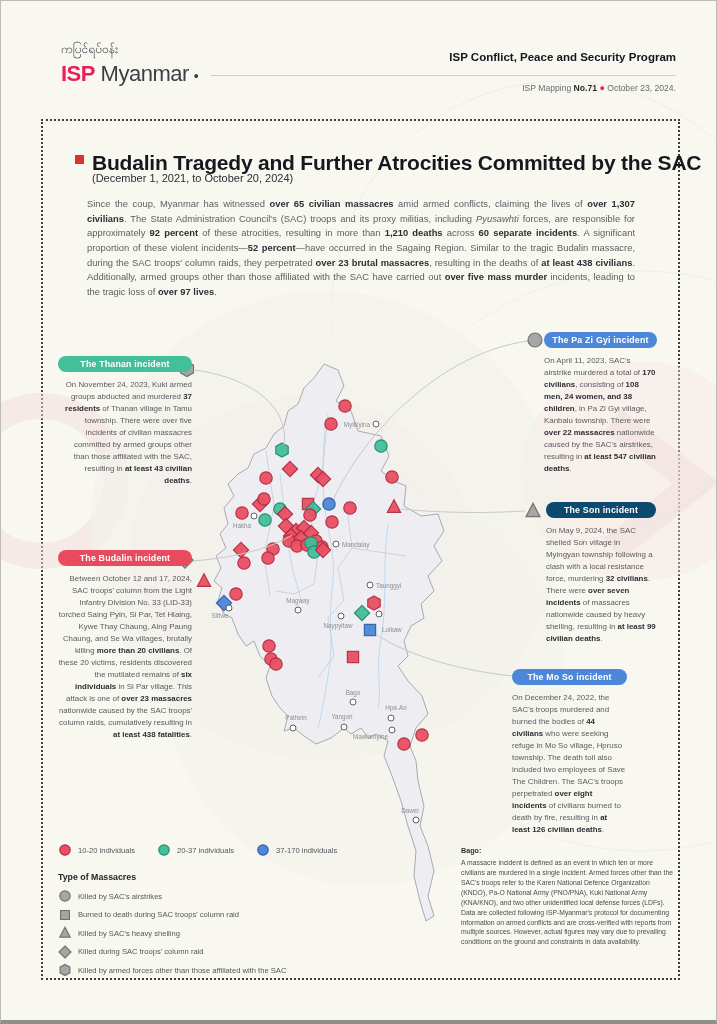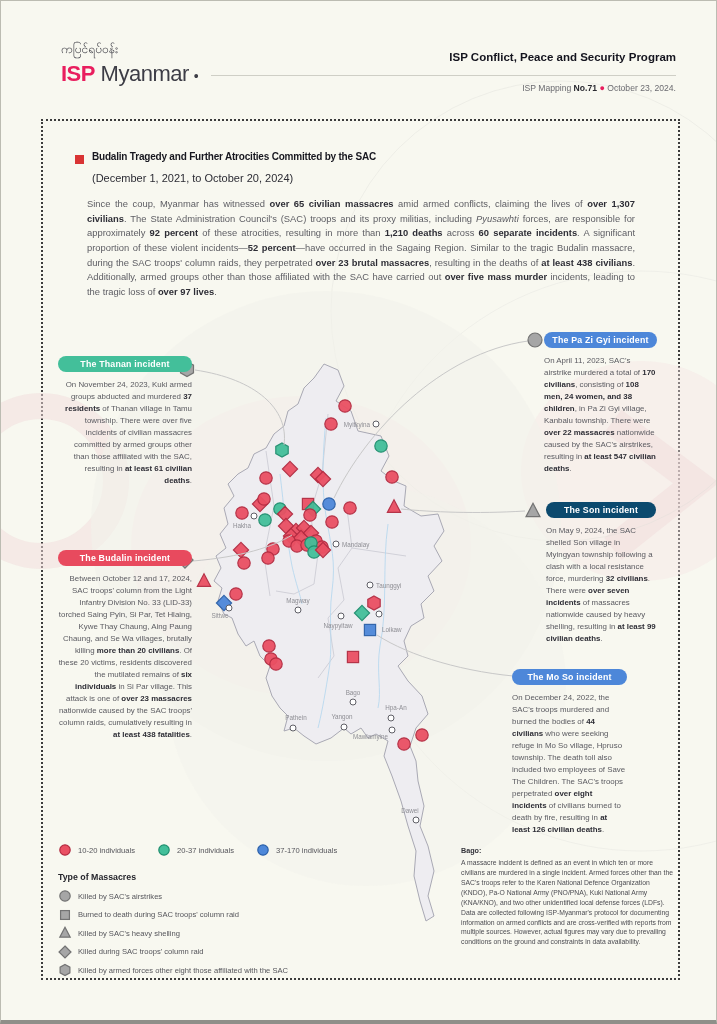--- a/index.html
+++ b/index.html
@@ -18,21 +18,21 @@
   .hdr-line{position:absolute;left:210px;right:40px;top:74px;height:1px;background:#cfcfc6;z-index:2;}
   .hdr-mapping{position:absolute;right:40px;top:82px;font-size:8.6px;color:#6b6b70;z-index:3;}
   .hdr-mapping .b2{font-weight:700;color:#2a2a30;}
   .pink-dot{color:#e91e5e;font-size:9px;}
   
   .frame{position:absolute;left:40px;top:118px;width:635px;height:857px;
     border:2px dotted #3c3c3c;z-index:1;}
   
   .title-row{position:absolute;left:74px;top:150px;z-index:3;display:flex;align-items:flex-start;}
   .title-sq{width:9px;height:9px;margin:4px 8px 0 0;flex:0 0 auto;}
-  .title-main{font-size:10px;font-weight:700;color:#17171f;letter-spacing:-0.2px;}
+  .title-main{font-size:21px;font-weight:700;color:#17171f;letter-spacing:-0.2px;}
   .title-sub{position:absolute;left:91px;top:171px;font-size:11px;color:#2c2c34;z-index:3;}
   
   .intro{position:absolute;left:86px;top:196px;width:548px;font-size:9.4px;line-height:1.56;
     color:#5d5d63;text-align:justify;z-index:3;}
   .b{font-weight:700;color:#2e2e36;}
   .i{font-style:italic;}
   
   .incident{position:absolute;z-index:3;}
   .badge{display:block;color:#fff;font-size:8.8px;font-weight:700;text-align:center;
     padding:3px 2px;border-radius:8px;letter-spacing:.2px;}
@@ -207,21 +207,21 @@
   <div class="title-row">
     <div class="title-sq" style="background: rgb(217, 52, 52);"></div>
     <div class="title-main">Budalin Tragedy and Further Atrocities Committed by the SAC</div>
   </div>
   <div class="title-sub">(December 1, 2021, to October 20, 2024)</div>
 
   <div class="intro"><span>Since the coup, Myanmar has witnessed </span><span class="b">over 65 civilian massacres</span><span> amid armed conflicts, claiming the lives of </span><span class="b">over 1,307 civilians</span><span>. The State Administration Council's (SAC) troops and its proxy militias, including </span><span class="i">Pyusawhti</span><span> forces, are responsible for approximately </span><span class="b">92 percent</span><span> of these atrocities, resulting in more than </span><span class="b">1,210 deaths</span><span> across </span><span class="b">60 separate incidents</span><span>. A significant proportion of these violent incidents—</span><span class="b">52 percent</span><span>—have occurred in the Sagaing Region. Similar to the tragic Budalin massacre, during the SAC troops' column raids, they perpetrated </span><span class="b">over 23 brutal massacres</span><span>, resulting in the deaths of </span><span class="b">at least 438 civilians</span><span>. Additionally, armed groups other than those affiliated with the SAC have carried out </span><span class="b">over five mass murder</span><span> incidents, leading to the tragic loss of </span><span class="b">over 97 lives</span><span>.</span></div>
 
   <div class="incident box-thanan">
     <span class="badge" style="background: rgb(67, 191, 154);">The Thanan incident</span>
-    <div class="itext"><span>On November 24, 2023, Kuki armed groups abducted and murdered </span><span class="b">37 residents</span><span> of Thanan village in Tamu township. There were over five incidents of civilian massacres committed by armed groups other than those affiliated with the SAC, resulting in </span><span class="b">at least 61 civilian deaths</span><span>.</span></div>
+    <div class="itext"><span>On November 24, 2023, Kuki armed groups abducted and murdered </span><span class="b">37 residents</span><span> of Thanan village in Tamu township. There were over five incidents of civilian massacres committed by armed groups other than those affiliated with the SAC, resulting in </span><span class="b">at least 43 civilian deaths</span><span>.</span></div>
   </div>
   <div class="incident box-budalin">
     <span class="badge" style="background: rgb(232, 74, 94);">The Budalin incident</span>
     <div class="itext"><span>Between October 12 and 17, 2024, SAC troops' column from the Light Infantry Division No. 33 (LID-33) torched Saing Pyin, Si Par, Tet Hlaing, Kywe Thay Chaung, Aing Paung Chaung, and Se Wa villages, brutally killing </span><span class="b">more than 20 civilians</span><span>. Of these 20 victims, residents discovered the mutilated remains of </span><span class="b">six individuals</span><span> in Si Par village. This attack is one of </span><span class="b">over 23 massacres</span><span> nationwide caused by the SAC troops' column raids, cumulatively resulting in </span><span class="b">at least 438 fatalities</span><span>.</span></div>
   </div>
   <div class="incident box-pazigyi">
     <span class="badge" style="background: rgb(77, 135, 217);">The Pa Zi Gyi incident</span>
     <div class="itext"><span>On April 11, 2023, SAC's airstrike murdered a total of </span><span class="b">170 civilians</span><span>, consisting of </span><span class="b">108 men, 24 women, and 38 children</span><span>, in Pa Zi Gyi village, Kanbalu township. There were </span><span class="b">over 22 massacres</span><span> nationwide caused by the SAC's airstrikes, resulting in </span><span class="b">at least 547 civilian deaths</span><span>.</span></div>
   </div>
   <div class="incident box-son">
@@ -277,21 +277,21 @@
         <div class="l-item">
           <svg width="14" height="14">
             <polygon points="7,1.0200000000000005 12.98,7 7,12.98 1.0200000000000005,7" fill="#a6a6a6" stroke="#737373" stroke-width="1.2"></polygon>
           </svg>
           <span>Killed during SAC troops' column raid</span>
         </div>
         <div class="l-item">
           <svg width="14" height="14">
             <polygon points="7.0,1.4 11.9,4.2 11.9,9.8 7.0,12.6 2.1,9.8 2.1,4.2" fill="#a6a6a6" stroke="#737373" stroke-width="1.2"></polygon>
           </svg>
-          <span>Killed by armed forces other eight those affiliated with the SAC</span>
+          <span>Killed by armed forces other than those affiliated with the SAC</span>
         </div>
       </div>
   </div>
 
   <div class="note">
     <div class="note-title">Bago:</div>
     <div>A massacre incident is defined as an event in which ten or more civilians are murdered in a single incident. Armed forces other than the SAC's troops refer to the Karen National Defence Organization (KNDO), Pa-O National Army (PNO/PNA), Kuki National Army (KNA/KNO), and two other unidentified local defense forces (LDFs). Data are collected following ISP-Myanmar's protocol for documenting information on armed conflicts and are cross-verified with reports from multiple sources. However, actual figures may vary due to prevailing conditions on the ground and constraints in data availability.</div>
   </div>
 
 </div>

